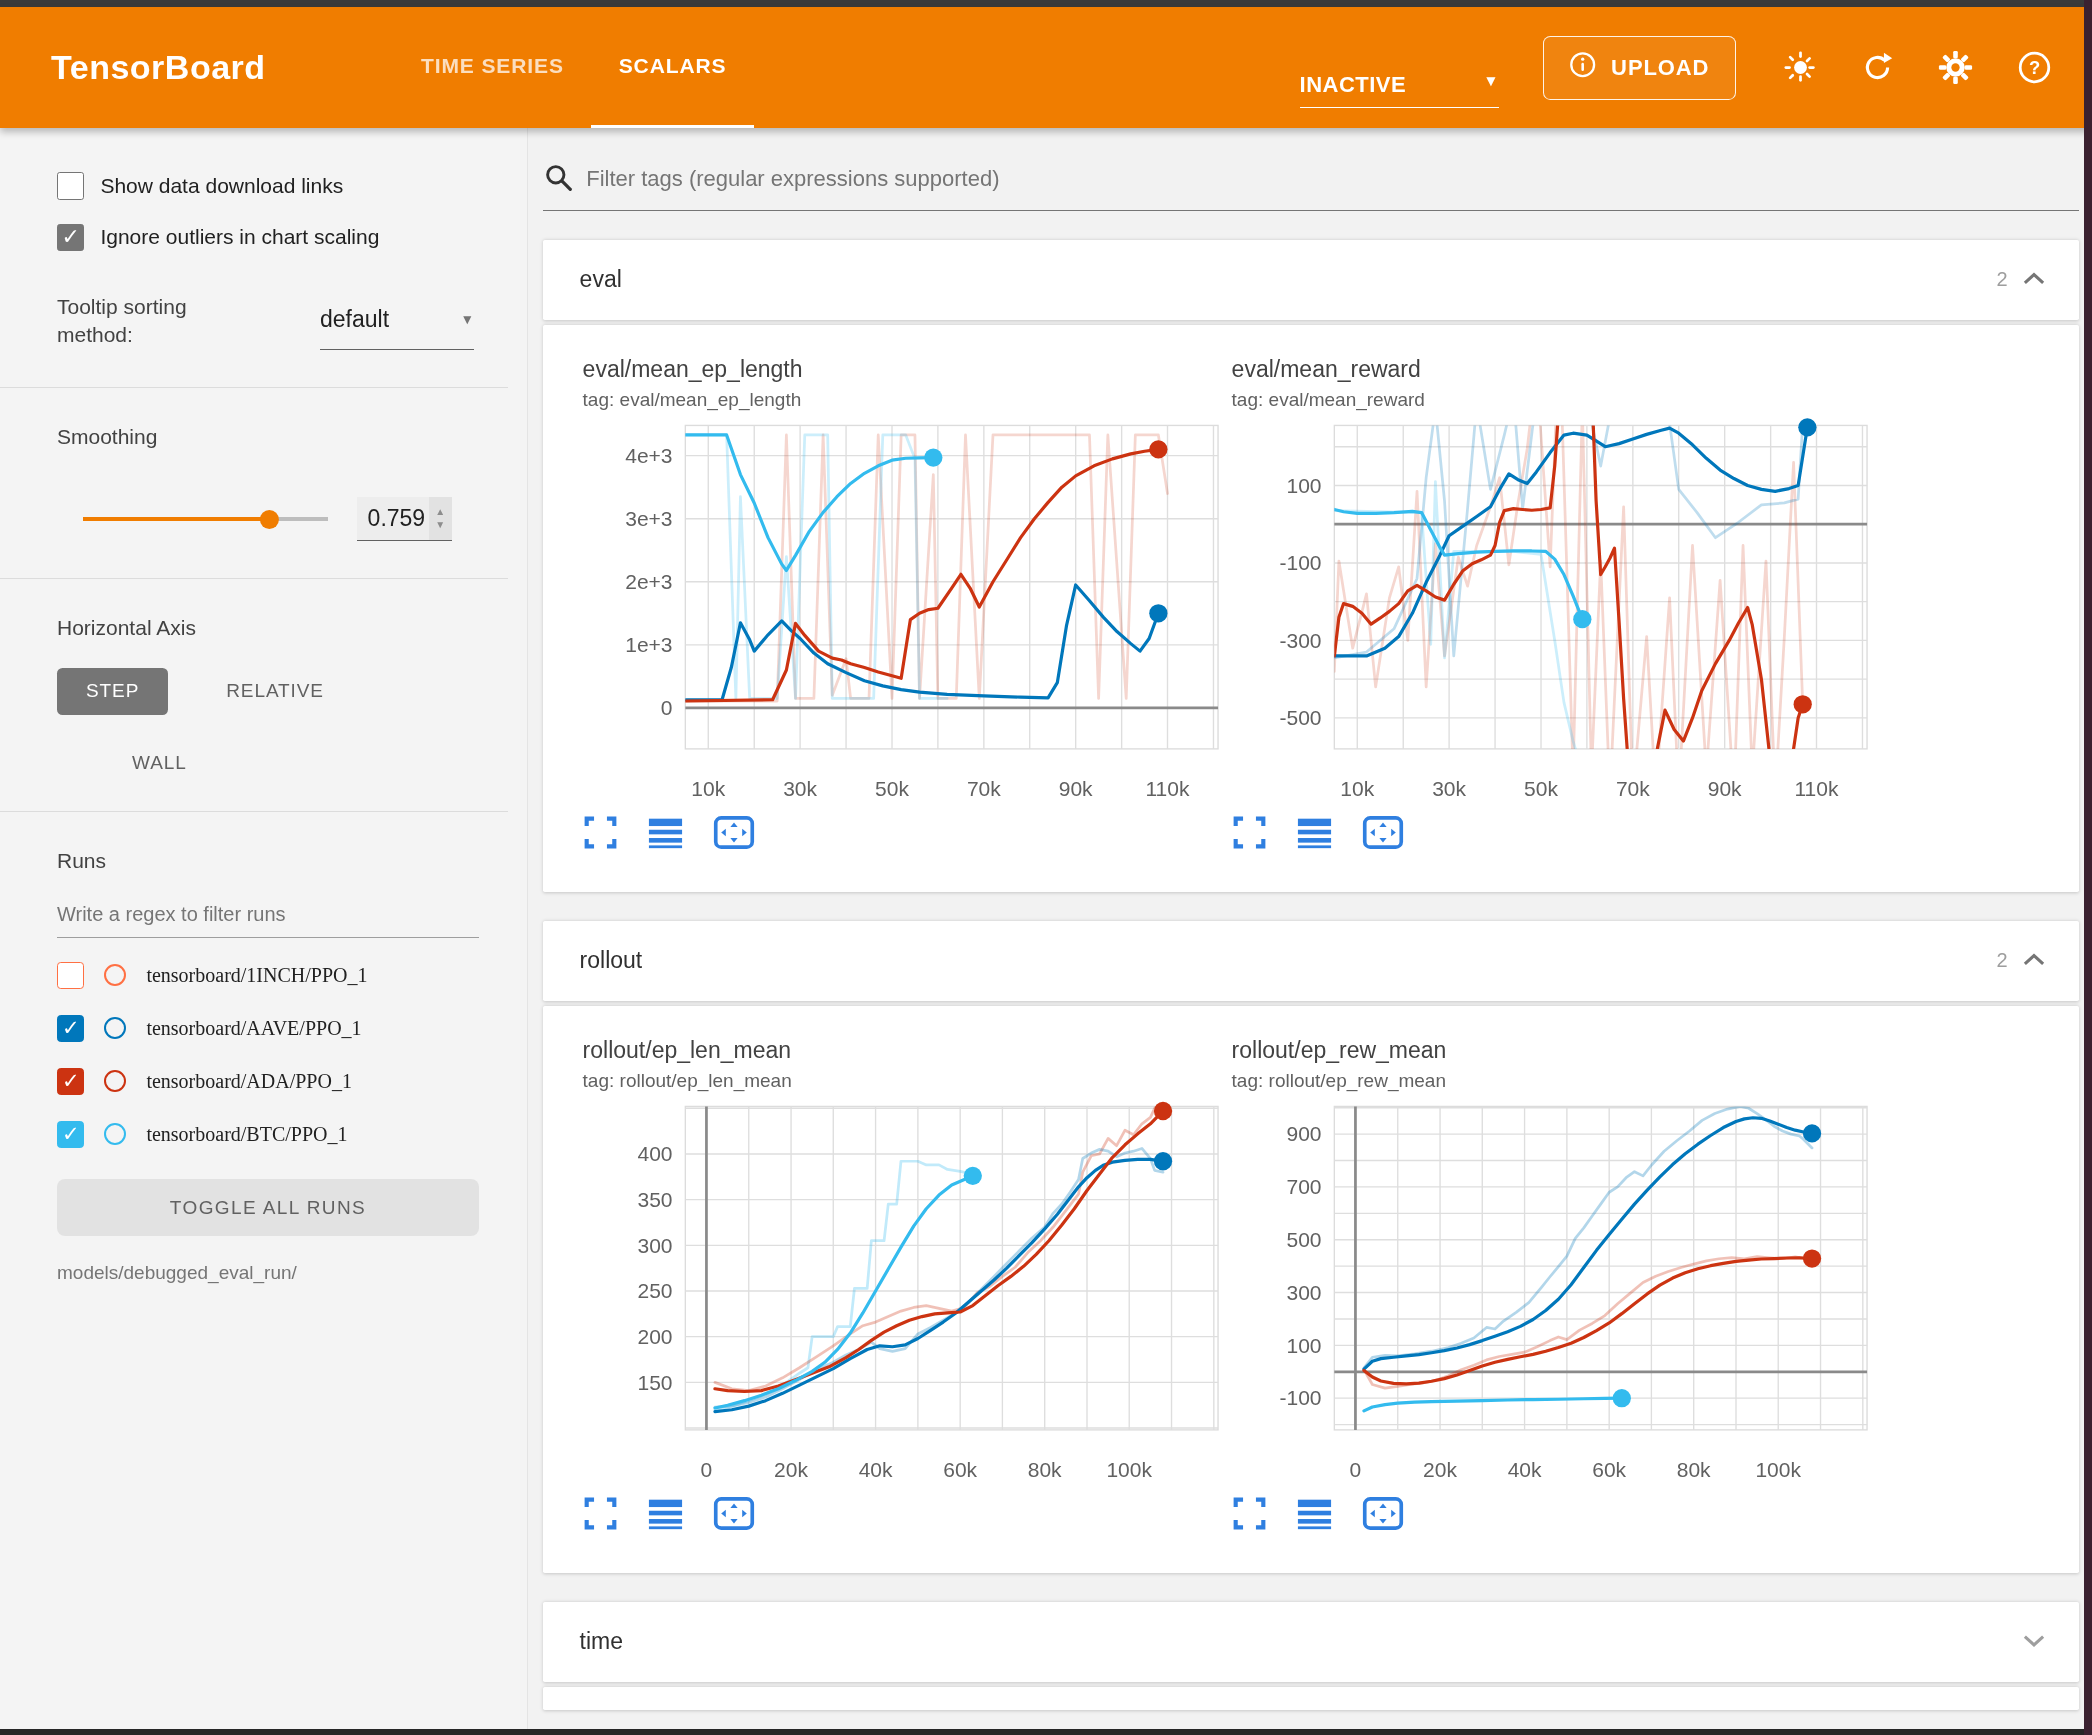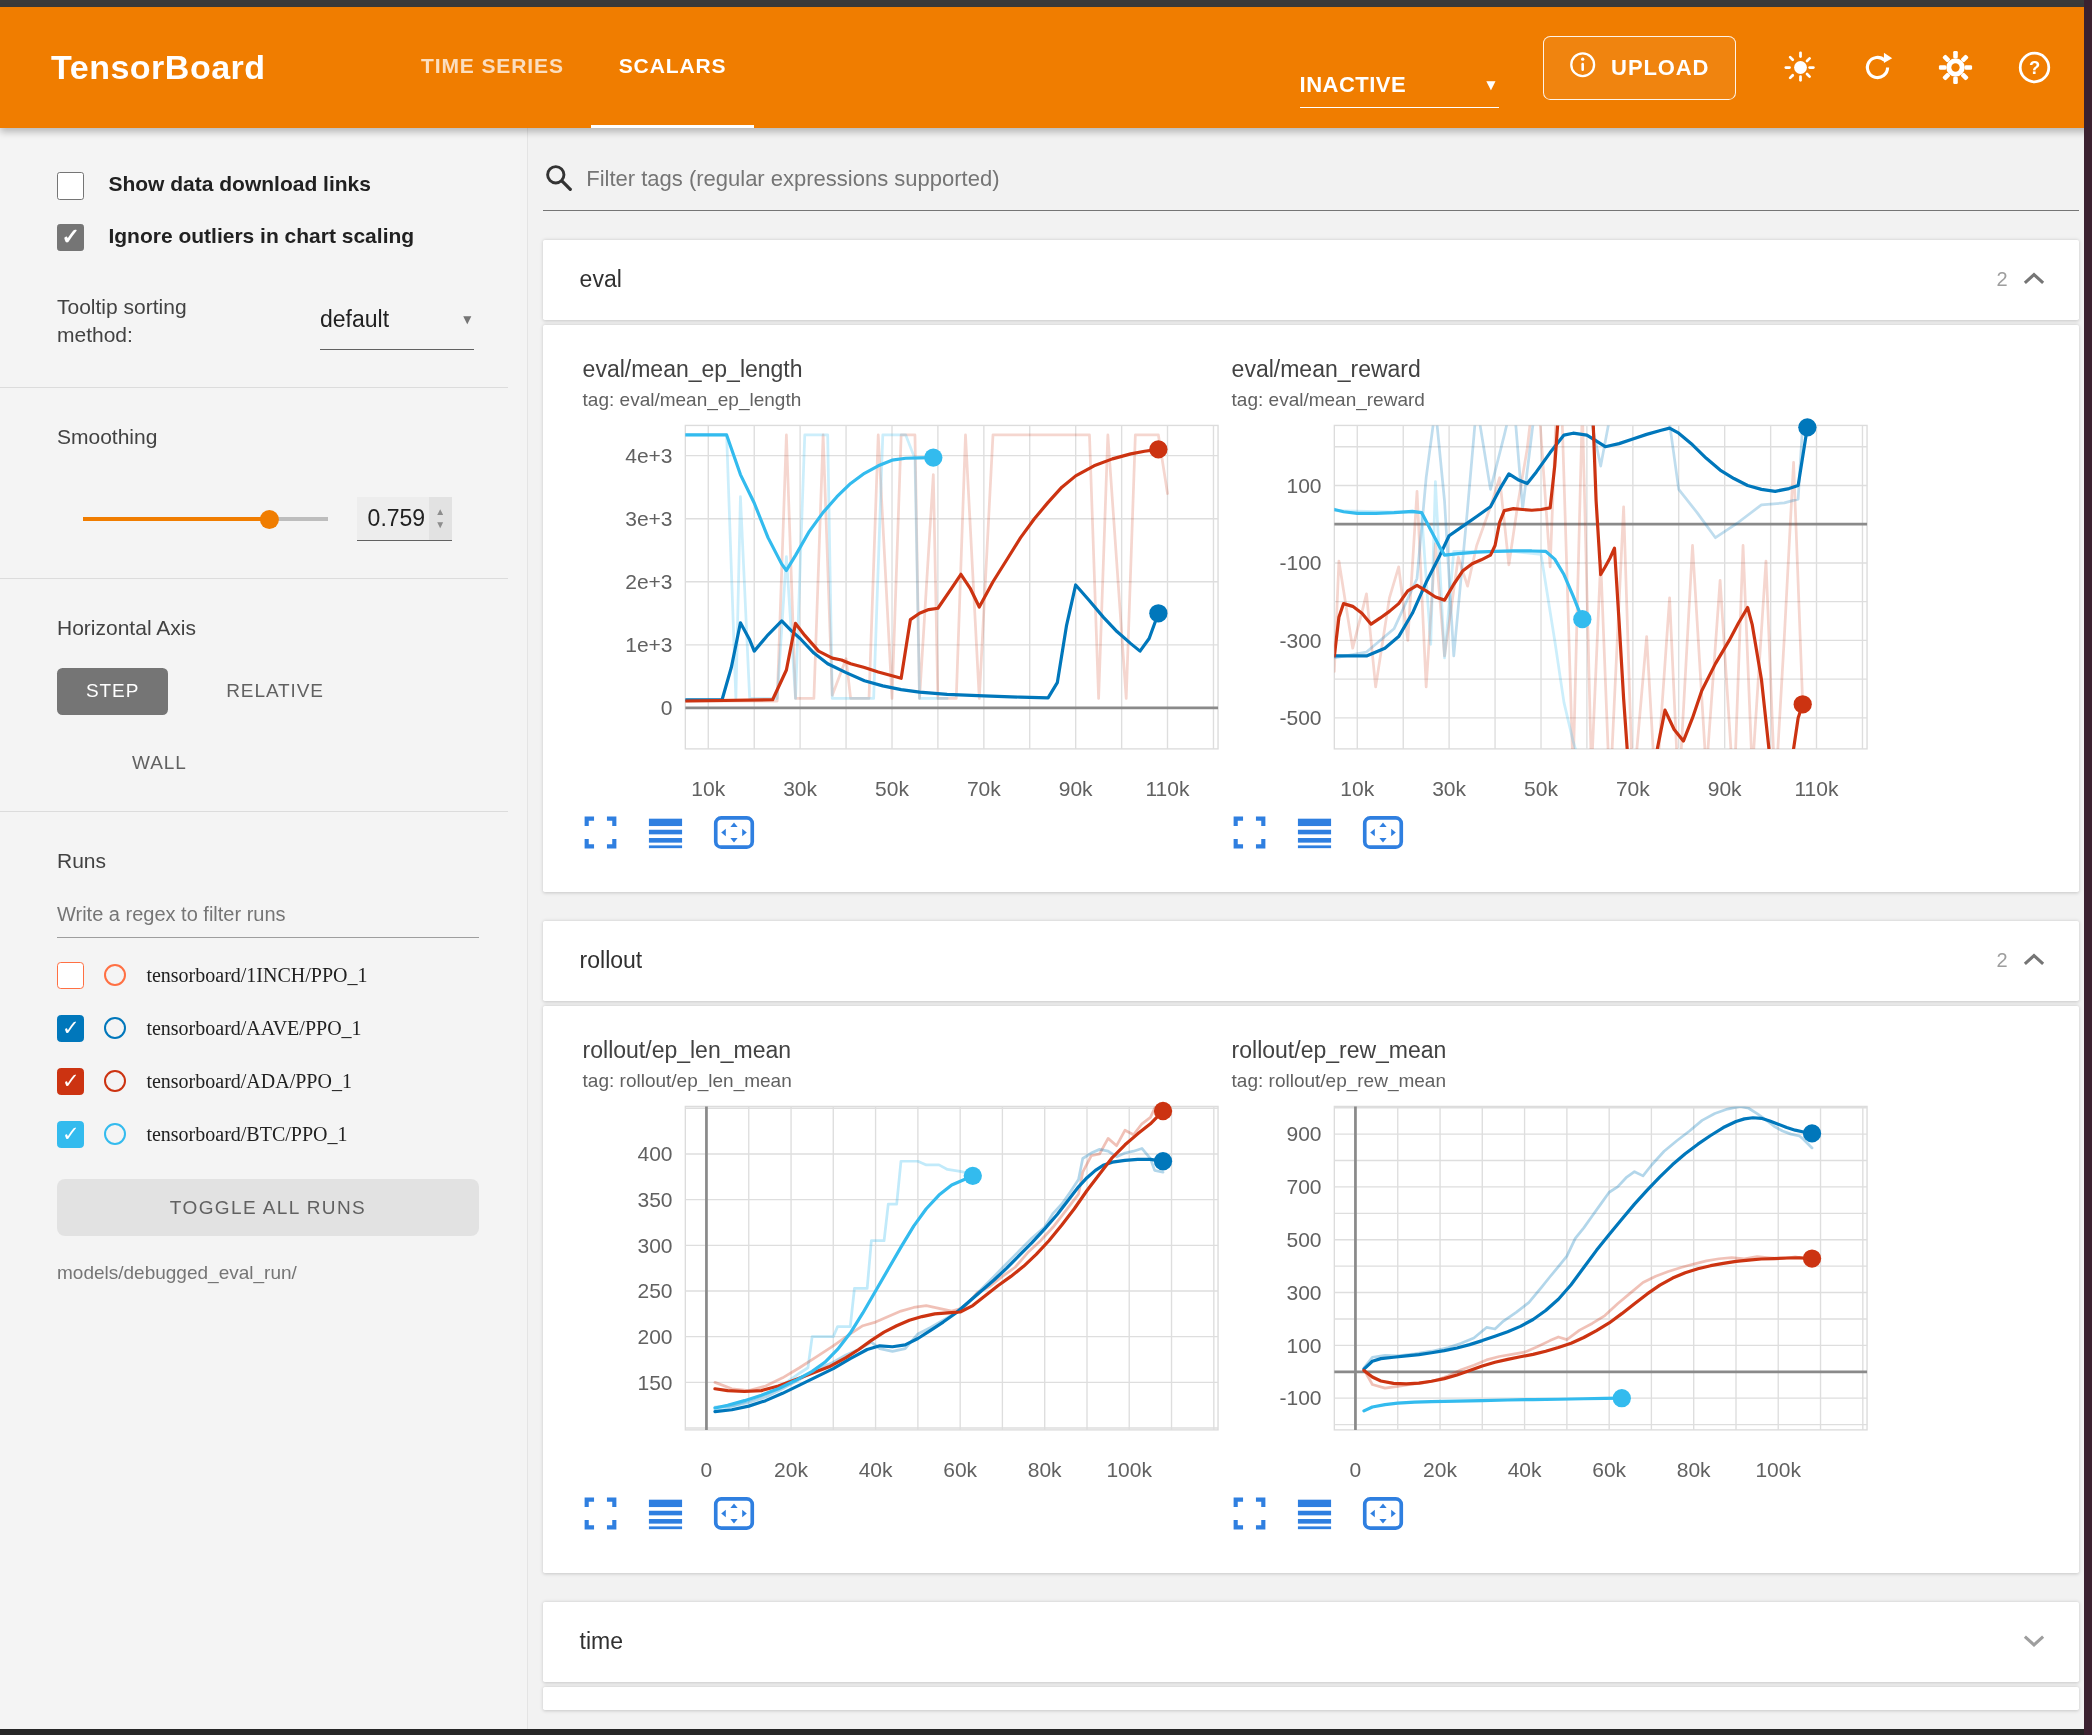--- a/index.html
+++ b/index.html
@@ -18,38 +18,38 @@
     padding:0 40px 0 51px; color:#fff; position:relative;
     box-shadow:0 3.7px 7.3px rgba(0,0,0,0.25);
   }
   .brand { font-size:34px; font-weight:700; letter-spacing:0.5px; }
   .tabs { display:flex; align-self:stretch; margin-left:128px; }
   .tab {
     display:flex; align-items:center; padding:0 27.4px; font-size:21px; font-weight:700;
     letter-spacing:0.9px; color:rgba(255,255,255,0.75); border-bottom:3.7px solid transparent; cursor:pointer;
   }
   .tab.active { color:#fff; border-bottom-color:#fff; }
-  .status-select { margin-left:auto; width:199px; position:relative; padding-bottom:9.1px; border-bottom:1.8px solid #fff; display:flex; align-items:center;margin-top:44px; }
+  .status-select { margin-left:auto; width:199px; position:relative; padding-bottom:9.1px; border-bottom:1.8px solid #fff; display:flex; align-items:flex-start;margin-top:44px; }
   .status-select .val { font-size:22px; font-weight:700; letter-spacing:0.5px; }
   .status-select .caret { margin-left:auto; font-size:15.5px; }
   .upload-btn {
     margin-left:44px; display:flex; align-items:center; gap:14.6px;
     border:1.8px solid rgba(255,255,255,0.9); border-radius:7.3px; background:rgba(255,255,255,0.06);
     color:#fff; padding:14.6px 25.6px; font-size:22px; font-weight:700; letter-spacing:0.9px; cursor:pointer;
     font-family:inherit;
   }
   .appbar-icons { display:flex; align-items:center; gap:44px; margin-left:48px; }
   .appbar-icons svg { display:block; cursor:pointer; }
 
   
   .page-body { display:flex; height:1601px; }
 
   
   .sidebar { width:528px; background:#f4f4f4; border-right:0.9px solid #e4e4e4; padding:44px 46px 0 57px; flex-shrink:0; overflow:hidden; }
-  .cb-row { display:flex; align-items:flex-start; gap:24px; margin-bottom:24px; white-space:nowrap;font-weight:bold; }
+  .cb-row { display:flex; align-items:center; gap:16px; margin-bottom:24px; white-space:nowrap; }
   .cb { width:27.4px; height:27.4px; border:1.8px solid #757575; border-radius:2.7px; background:#fff; flex-shrink:0;
         display:flex; align-items:center; justify-content:center; color:#fff; font-size:22px; cursor:pointer; }
   .cb.checked { background:#757575; border-color:#757575; }
   .cb.checked::after { content:"✓"; }
   .cb-label { font-size:21px; color:#212121; }
   .tooltip-row { display:flex; margin-top:42px; }
   .tooltip-label { font-size:21px; color:#424242; width:210px; line-height:1.35; }
   .select { margin-left:53px; margin-top:5.5px; width:154px; border-bottom:1.8px solid #616161; padding-bottom:9.1px; display:flex; align-items:center; cursor:pointer; }
   .select .val { font-size:23px; color:#212121; }
   .select .caret { margin-left:auto; font-size:13.7px; color:#757575; }

